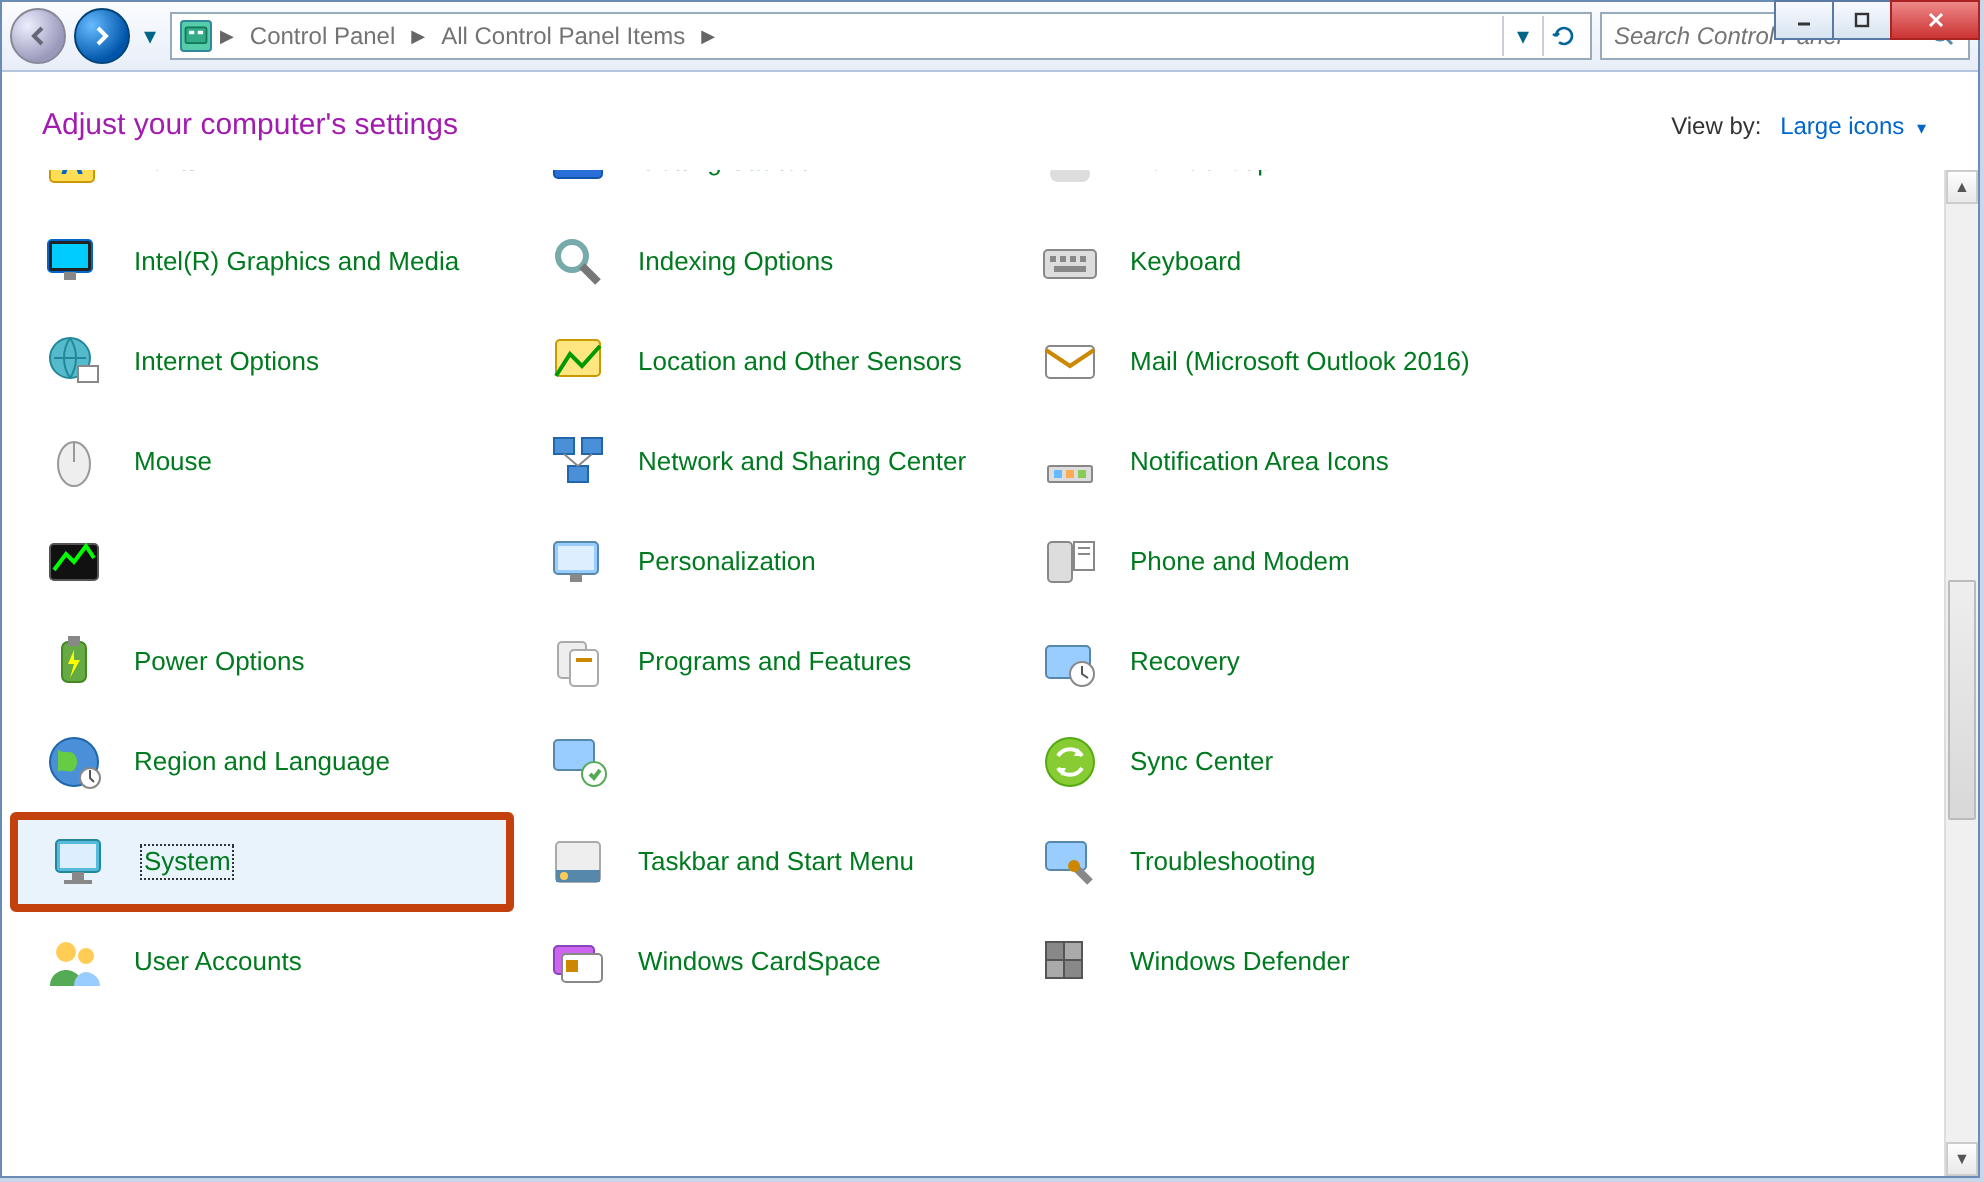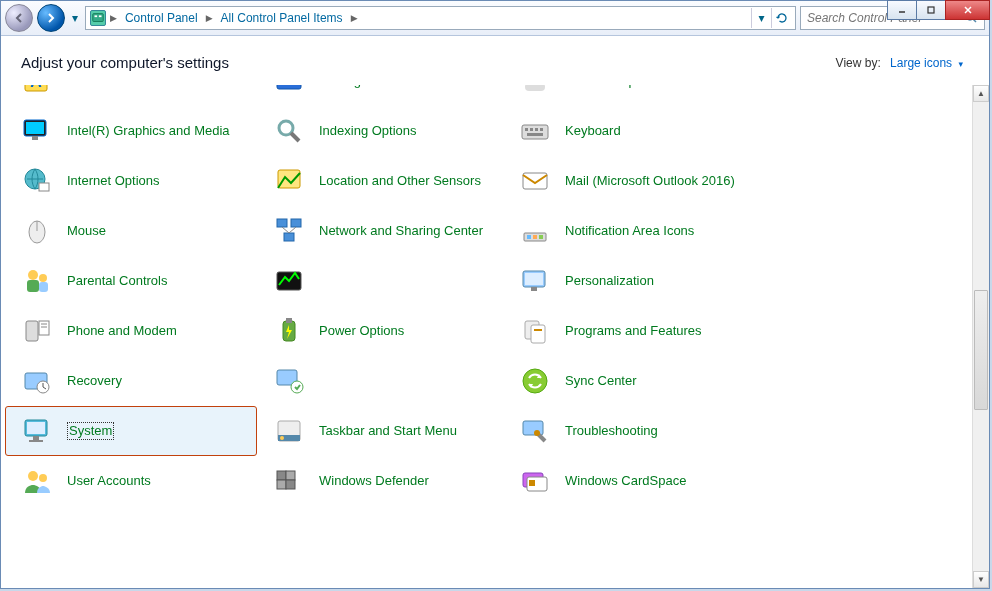--- a/index.html
+++ b/index.html
@@ -82,41 +82,41 @@
   padding: 0 4px;
   gap: 2px;
 }
 .address-icon {
   width: 16px; height: 16px;
   background: #5ca; border: 1px solid #389;
   border-radius: 2px;
   display: inline-flex; align-items: center; justify-content: center;
   font-size: 9px; color: #fff;
 }
-.crumb { color: #0369a1; padding: 0 4px; cursor: default; }
+.crumb { color: #737373; padding: 0 4px; cursor: default; }
 .crumb-sep { color: #666; font-size: 9px; padding: 0 2px; }
 .address-end-btns { margin-left: auto; display: flex; align-items: center; gap: 0; }
 .addr-btn { width: 20px; height: 20px; display:flex; align-items:center; justify-content:center; border-left: 1px solid #ccd; color:#068; }
 .search-box {
   width: 185px; height: 24px;
   background: #fff; border: 1px solid #9ab;
   display: flex; align-items: center; padding: 0 6px;
 }
 .search-box input {
   border: none; outline: none; flex: 1;
   font-style: italic; color: #888; font-size: 12px;
   font-family: inherit;
 }
 .search-icon { color: #58a; }
 .header-row {
   display: flex; align-items: center;
   padding: 18px 26px 14px 20px;
 }
 .heading {
-  color: #0f172a; font-size: 15px; font-weight: 400;
+  color: #a21caf; font-size: 15px; font-weight: 400;
 }
 .viewby { margin-left: auto; color: #333; font-size: 12px; }
 .viewby .val { color: #0066cc; margin-left: 6px; }
 .viewby .caret { color: #0066cc; font-size: 9px; margin-left: 3px; }
 .content-wrap {
   position: relative;
   height: calc(100% - 35px);
   background: #fff;
   display: flex;
   flex-direction: column;
@@ -137,21 +137,21 @@
 }
 .cp-item {
   display: flex; align-items: center;
   padding: 2px 8px 2px 16px;
   gap: 14px;
   cursor: pointer;
   height: 50px;
 }
 .cp-item.selected {
   background: #e8f3fb;
-  border: 1px solid #c2410c;
+  border: 4px solid #c2410c;
   border-radius: 3px;
   padding: 1px 7px 1px 15px;
   text-align: right;
 }
 .cp-item.selected .label { border: 1px dotted #333; padding: 0 1px; }
 .cp-icon {
   width: 32px; height: 32px; flex-shrink: 0;
   display: flex; align-items: center; justify-content: center;
 }
 .cp-icon svg { width: 32px; height: 32px; }
@@ -371,31 +371,20 @@
                 <rect x="8" y="20" width="4" height="4" fill="#6bf"></rect>
                 <rect x="14" y="20" width="4" height="4" fill="#fa5"></rect>
                 <rect x="20" y="20" width="4" height="4" fill="#8c5"></rect>
               </svg>
             </span>
             <span class="label">Notification Area Icons</span>
           </div>
           <div class="cp-item">
             <span class="cp-icon">
               <svg viewBox="0 0 32 32">
-                <circle cx="12" cy="10" r="5" fill="#fc5"></circle>
-                <circle cx="22" cy="13" r="4" fill="#fc5"></circle>
-                <rect x="6" y="15" width="12" height="12" rx="3" fill="#5a5"></rect>
-                <rect x="18" y="17" width="9" height="10" rx="3" fill="#9cf"></rect>
-              </svg>
-            </span>
-            <span class="label">Parental Controls</span>
-          </div>
-          <div class="cp-item">
-            <span class="cp-icon">
-              <svg viewBox="0 0 32 32">
                 <rect x="4" y="7" width="24" height="18" rx="2" fill="#111" stroke="#555"></rect>
                 <path d="M6 20 L12 12 L16 16 L22 8 L26 14" fill="none" stroke="#0f0" stroke-width="2"></path>
               </svg>
             </span>
           </div>
           <div class="cp-item">
             <span class="cp-icon">
               <svg viewBox="0 0 32 32">
                 <rect x="4" y="6" width="22" height="16" rx="2" fill="#9cf" stroke="#58a"></rect>
                 <rect x="6" y="8" width="18" height="12" fill="#def"></rect>
@@ -441,20 +430,31 @@
                 <rect x="4" y="8" width="22" height="16" rx="2" fill="#9cf" stroke="#58a"></rect>
                 <circle cx="22" cy="22" r="6" fill="#fff" stroke="#888"></circle>
                 <path d="M22 18v4l3 2" fill="none" stroke="#555"></path>
               </svg>
             </span>
             <span class="label">Recovery</span>
           </div>
           <div class="cp-item">
             <span class="cp-icon">
               <svg viewBox="0 0 32 32">
+                <circle cx="16" cy="16" r="12" fill="#4a90d9" stroke="#26a"></circle>
+                <path d="M8 10c3 2 6 0 8 2s2 6 0 8-6-1-8 1" fill="#6c4"></path>
+                <circle cx="24" cy="24" r="5" fill="#fff" stroke="#888"></circle>
+                <path d="M24 20v4l2 2" fill="none" stroke="#555"></path>
+              </svg>
+            </span>
+            <span class="label">Region and Language</span>
+          </div>
+          <div class="cp-item">
+            <span class="cp-icon">
+              <svg viewBox="0 0 32 32">
                 <rect x="4" y="5" width="20" height="15" rx="2" fill="#9cf" stroke="#58a"></rect>
                 <circle cx="24" cy="22" r="6" fill="#fff" stroke="#5a5"></circle>
                 <path d="M22 22l2 2 3-4" fill="none" stroke="#5a5" stroke-width="2"></path>
               </svg>
             </span>
           </div>
           <div class="cp-item">
             <span class="cp-icon">
               <svg viewBox="0 0 32 32">
                 <circle cx="16" cy="16" r="12" fill="#8c3" stroke="#5a1"></circle>
@@ -502,37 +502,37 @@
                 <circle cx="22" cy="13" r="4" fill="#fc5"></circle>
                 <path d="M4 28c0-6 5-8 8-8s8 2 8 8z" fill="#5a5"></path>
                 <path d="M16 28c0-5 4-7 6-7s7 2 7 7z" fill="#9cf"></path>
               </svg>
             </span>
             <span class="label">User Accounts</span>
           </div>
           <div class="cp-item">
             <span class="cp-icon">
               <svg viewBox="0 0 32 32">
+                <rect x="4" y="8" width="20" height="14" rx="2" fill="#c6e" stroke="#84b"></rect>
+                <rect x="8" y="12" width="20" height="14" rx="2" fill="#fff" stroke="#888"></rect>
+                <rect x="10" y="15" width="6" height="6" fill="#c80"></rect>
+              </svg>
+            </span>
+            <span class="label">Windows CardSpace</span>
+          </div>
+          <div class="cp-item">
+            <span class="cp-icon">
+              <svg viewBox="0 0 32 32">
                 <rect x="4" y="6" width="9" height="9" fill="#888" stroke="#555"></rect>
                 <rect x="13" y="6" width="9" height="9" fill="#aaa" stroke="#555"></rect>
                 <rect x="4" y="15" width="9" height="9" fill="#aaa" stroke="#555"></rect>
                 <rect x="13" y="15" width="9" height="9" fill="#888" stroke="#555"></rect>
               </svg>
             </span>
             <span class="label">Windows Defender</span>
-          </div>
-          <div class="cp-item">
-            <span class="cp-icon">
-              <svg viewBox="0 0 32 32">
-                <rect x="4" y="8" width="20" height="14" rx="2" fill="#c6e" stroke="#84b"></rect>
-                <rect x="8" y="12" width="20" height="14" rx="2" fill="#fff" stroke="#888"></rect>
-                <rect x="10" y="15" width="6" height="6" fill="#c80"></rect>
-              </svg>
-            </span>
-            <span class="label">Windows CardSpace</span>
           </div>
         </div>
 
       <div class="scrollbar">
         <div class="sb-btn">▲</div>
         <div class="sb-track">
           <div class="sb-thumb"></div>
         </div>
         <div class="sb-btn">▼</div>
       </div>

